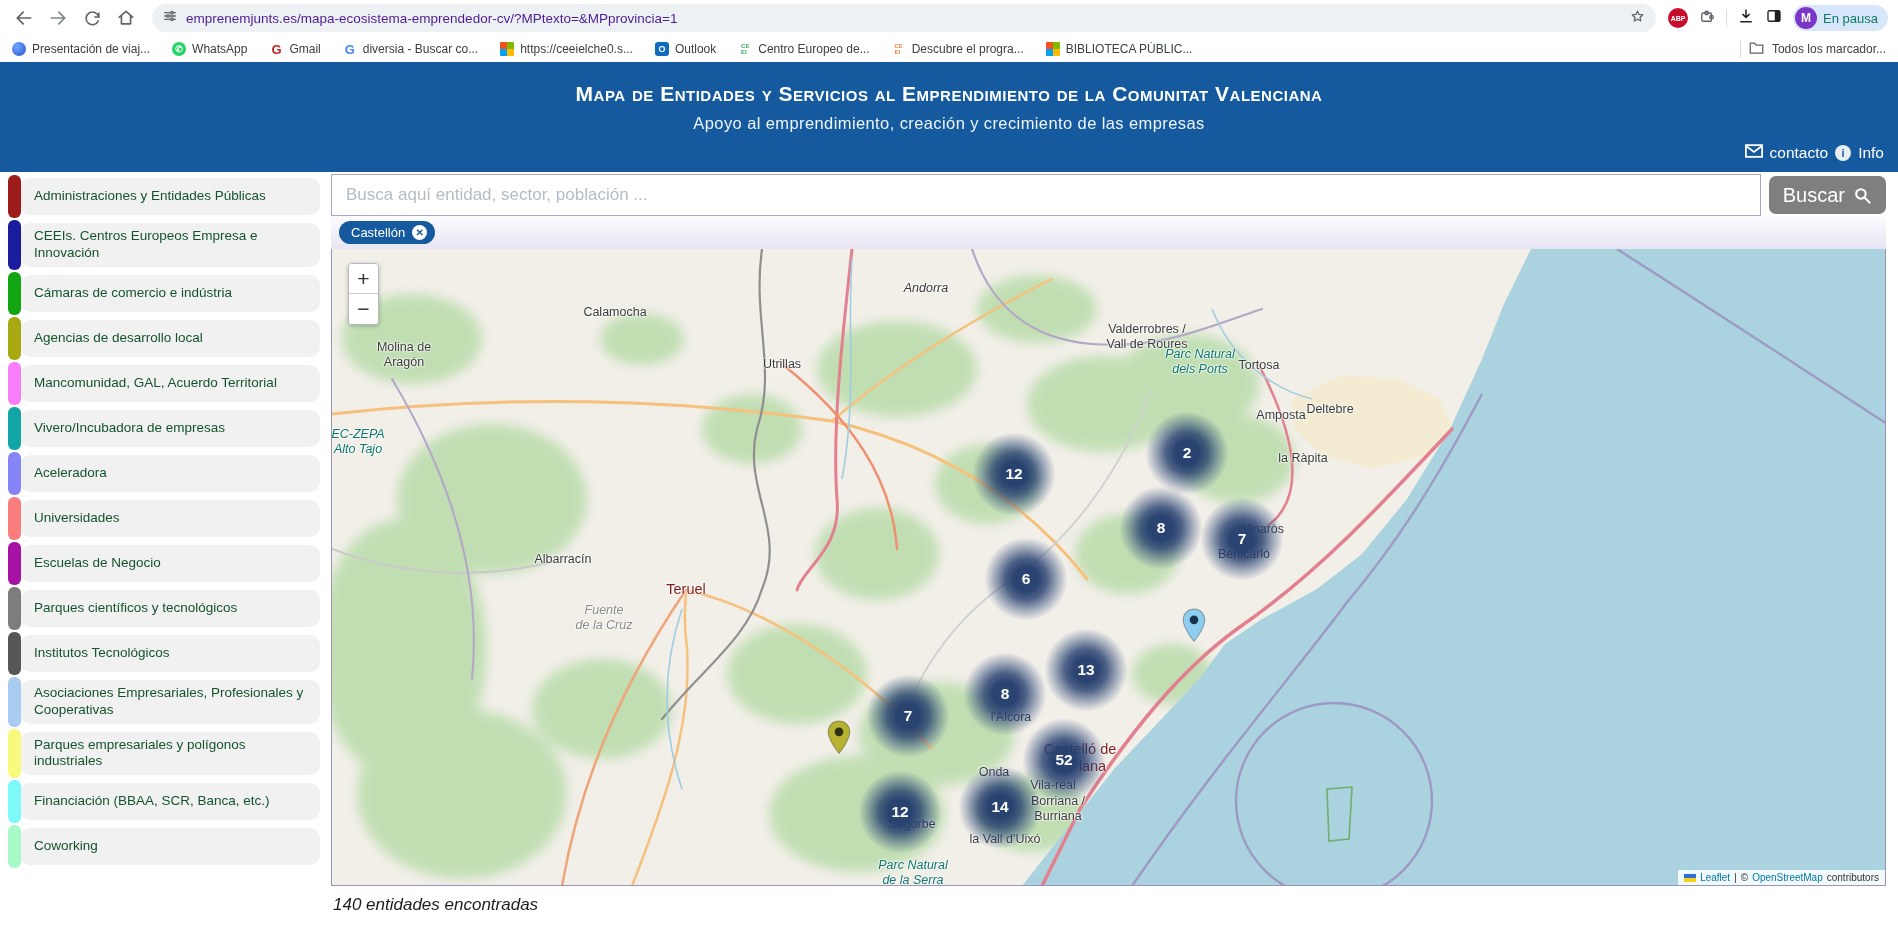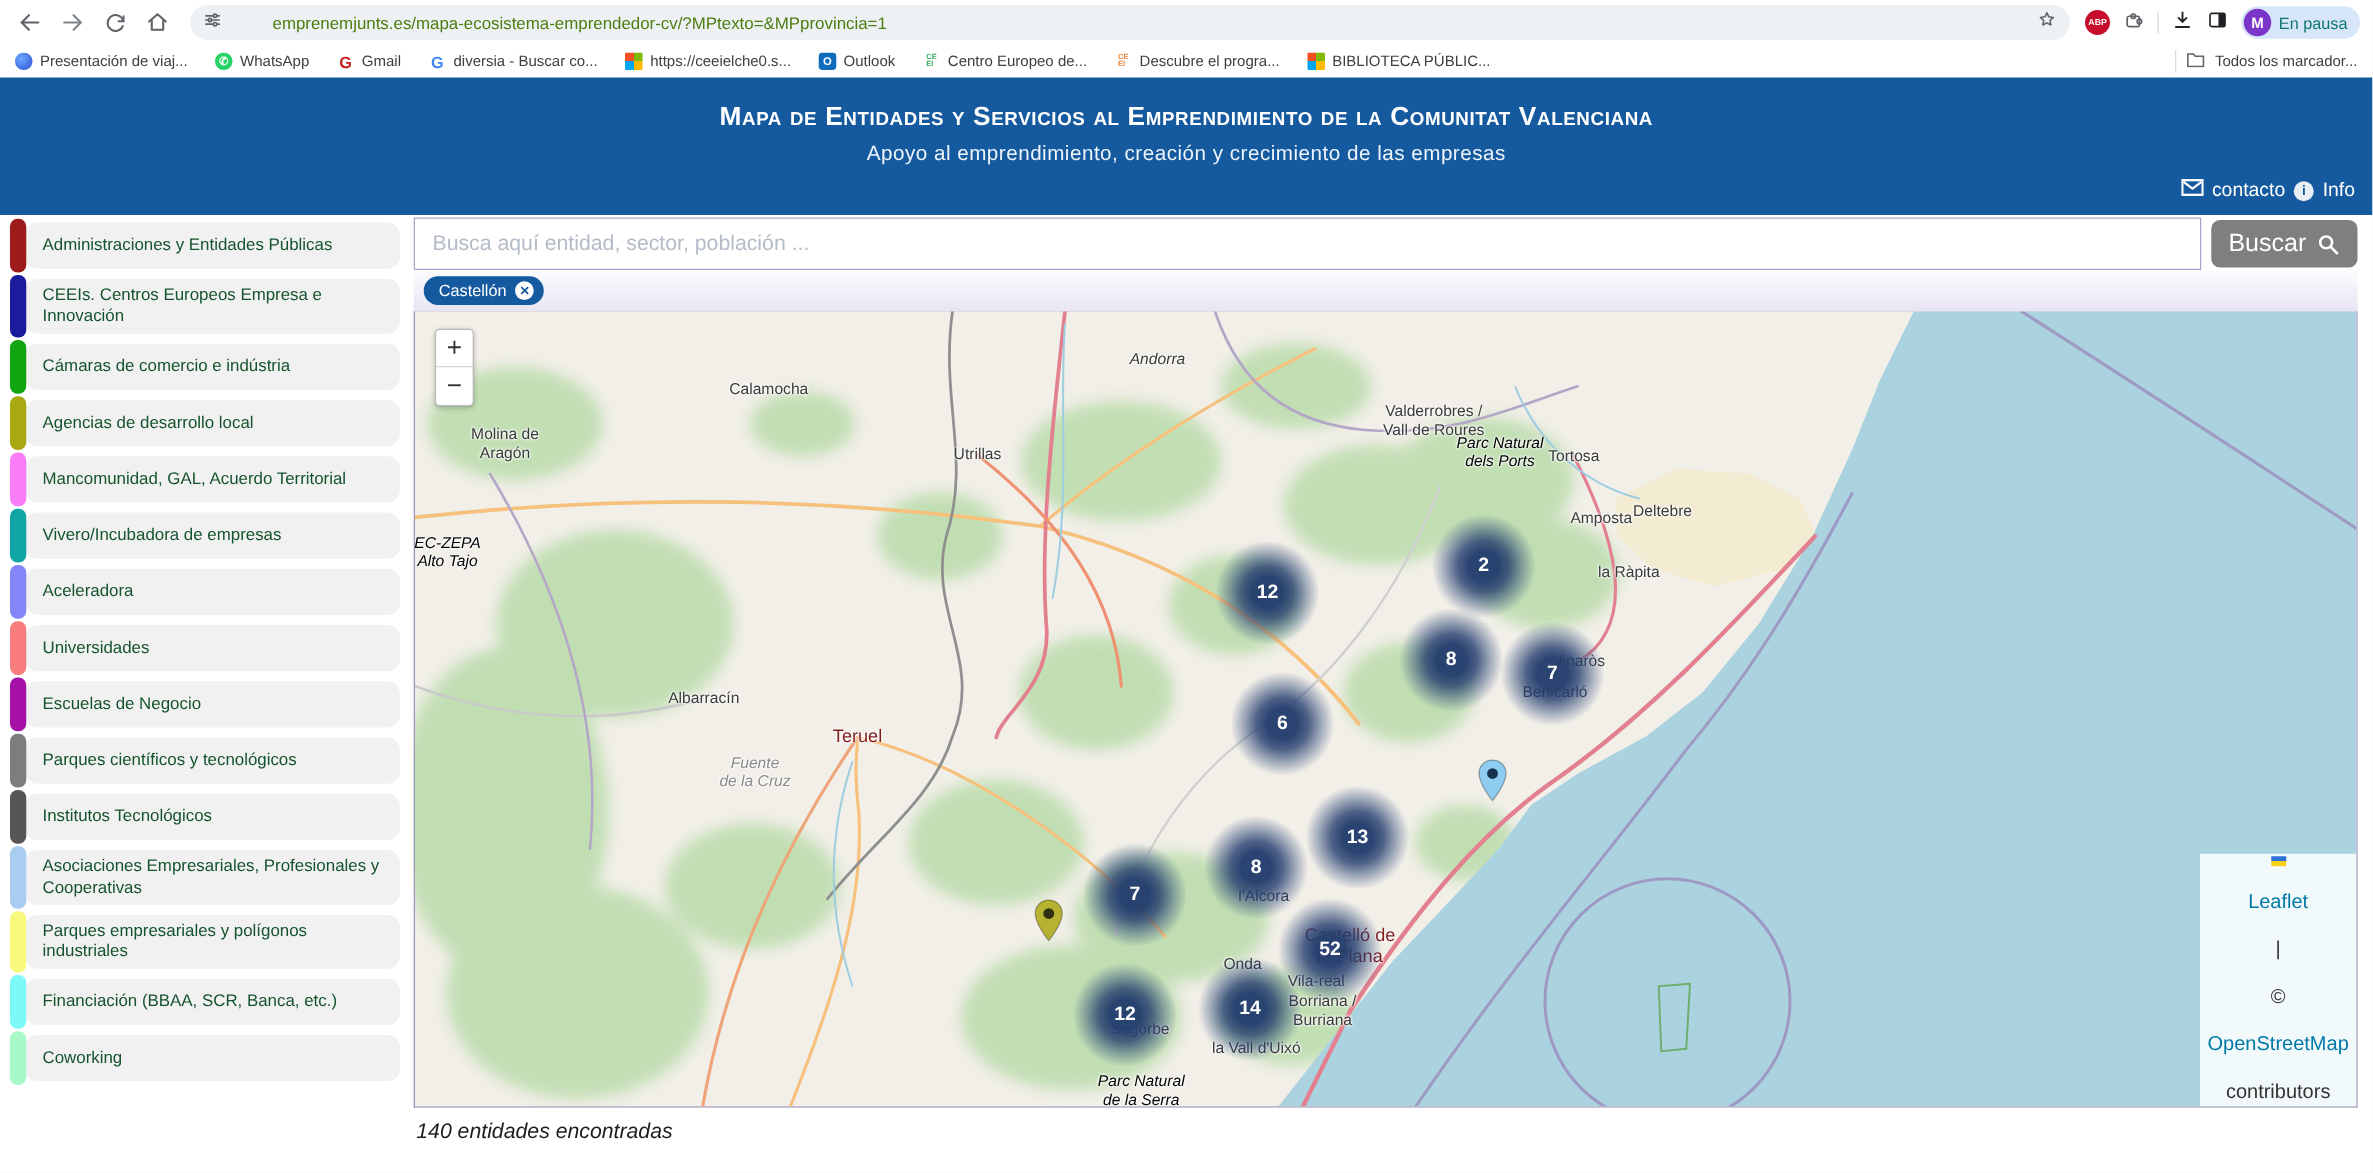--- a/index.html
+++ b/index.html
@@ -5,21 +5,21 @@
   * { margin:0; padding:0; box-sizing:border-box; }
   html,body { width:1898px; height:938px; overflow:hidden; background:#fff;
     font-family:"Liberation Sans", sans-serif; }
 
   
   .toolbar { height:36px; background:#fff; display:flex; align-items:center; padding:0 10px; gap:6px; }
   .nav-btn { width:28px; height:28px; border-radius:50%; display:flex; align-items:center; justify-content:center; flex:0 0 auto; }
   .nav-btn svg { display:block; }
   .omnibox { flex:1; height:28px; background:#eef1f4; border-radius:15px; display:flex; align-items:center;
     padding:0 10px; gap:8px; margin:0 6px; min-width:0; }
-  .omni-url { flex:1; font-size:13.5px; color:#4d7c0f; white-space:nowrap; overflow:hidden;margin-left:32px; }
+  .omni-url { flex:1; font-size:13.5px; color:#4c1d95; white-space:nowrap; overflow:hidden; }
   .tb-actions { display:flex; align-items:center; gap:10px; flex:0 0 auto; }
   .abp { width:20px; height:20px; border-radius:50%; background:#c70d2c; color:#fff; font-size:7px; font-weight:bold;
     display:flex; align-items:center; justify-content:center; }
   .tb-sep { width:1px; height:18px; background:#dadce0; }
   .profile { height:26px; background:#d7e6f9; border-radius:13px; display:flex; align-items:center; gap:6px; padding:2px 10px 2px 2px; }
   .avatar { width:22px; height:22px; border-radius:50%; background:#7b35c9; color:#fff; font-size:12px; font-weight:bold;
     display:flex; align-items:center; justify-content:center; }
   .profile-label { font-size:13px; color:#0f766e; white-space:nowrap; }
 
   .bookmarks { height:26px; background:#fff; display:flex; align-items:center; padding:0 12px; font-size:12px; color:#3c4043; }
@@ -77,34 +77,34 @@
     display:flex; align-items:center; justify-content:center; cursor:pointer; }
 
   
   .map { position:relative; height:637px; border:1px solid #9a93bd; border-top:none; overflow:hidden; background:#f2efe9;
     box-shadow:inset 0 7px 7px -5px rgba(110,100,170,.35); }
   .map svg.tiles { position:absolute; inset:0; }
   .mlabel { position:absolute; transform:translate(-50%,-50%); font-size:12.5px; color:#3a3a3a; text-align:center;
     white-space:pre-line; line-height:1.2; pointer-events:none;
     text-shadow:0 0 2px #fff, 0 0 2px #fff, 0 0 3px #fff; }
   .mlabel.city { font-size:14.5px; color:#7f1d1d; }
-  .mlabel.nature { color:#000000; font-style:italic;text-align:center; }
+  .mlabel.nature { color:#0f766e; font-style:italic;text-align:center; }
   .mlabel.dim { color:#8a8a8a; font-style:italic; }
   .cluster { position:absolute; width:82px; height:82px; transform:translate(-50%,-50%); cursor:pointer;
     background:radial-gradient(circle, rgba(36,62,110,.97) 0 21%, rgba(36,62,110,.8) 36%, rgba(40,68,118,.38) 55%, rgba(40,68,118,0) 72%); }
   .cluster .cnum { position:absolute; inset:0; display:flex; align-items:center; justify-content:center;
     color:#fff; font-size:15.5px; font-weight:bold; }
   .pin { position:absolute; transform:translate(-50%,-100%); cursor:pointer; }
   .zoomctl { position:absolute; left:16px; top:14px; width:31px; background:#fff; border:1px solid #b9b9b9;
     border-radius:4px; box-shadow:0 1px 4px rgba(0,0,0,.25); overflow:hidden; }
   .zbtn { height:30px; display:flex; align-items:center; justify-content:center; font-size:21px; color:#333;
     cursor:pointer; background:#fff; }
   .zbtn:first-child { border-bottom:1px solid #ccc; }
-  .attribution { position:absolute; right:0; bottom:0; background:rgba(255,255,255,.85); font-size:16px; color:#333;
-    padding:2px 6px; display:flex; align-items:center; gap:20px;flex-direction:column; }
+  .attribution { position:absolute; right:0; bottom:0; background:rgba(255,255,255,.85); font-size:10px; color:#333;
+    padding:2px 6px; display:flex; align-items:center; gap:4px; }
   .attribution a { color:#0078a8; text-decoration:none; cursor:pointer; }
   .ua-flag { width:12px; height:8px; background:linear-gradient(#2e6fd8 0 50%, #f7d117 50% 100%); display:inline-block; }
 
   .status-line { padding:9px 0 0 2px; font-size:17px; font-style:italic; color:#1d1d1d; }
 </style>
 </head>
 <body>
 
 <div class="toolbar">
   <div class="nav-btn">

